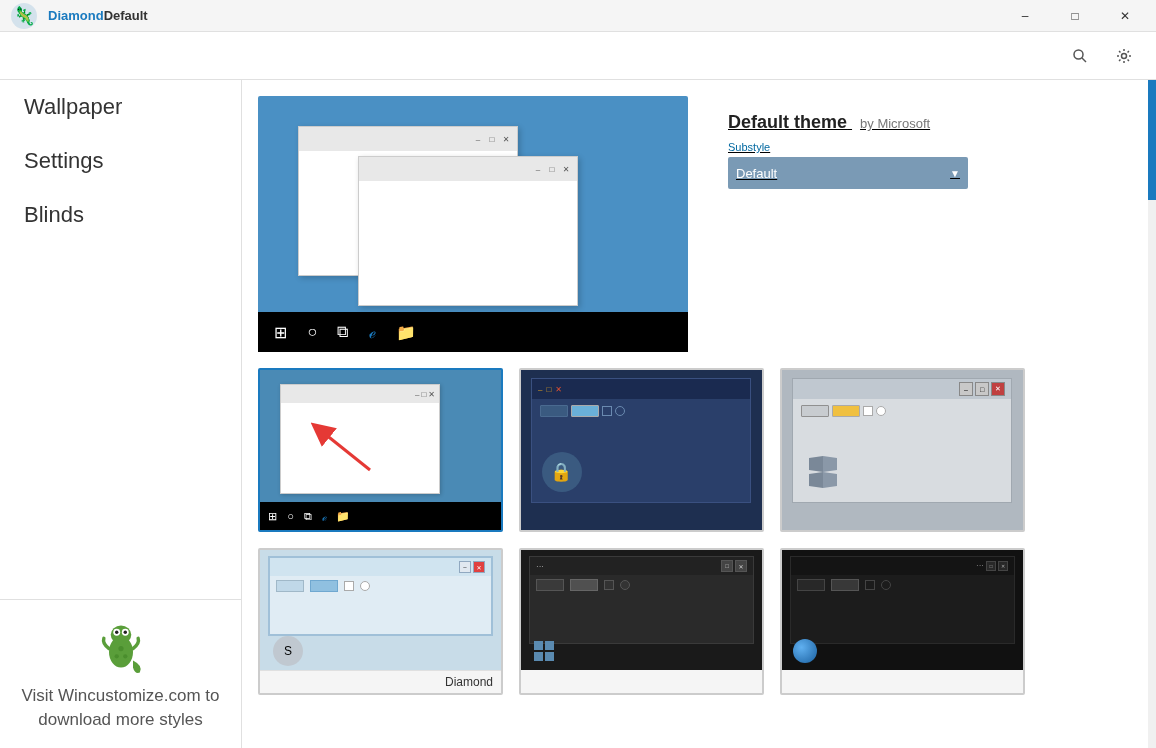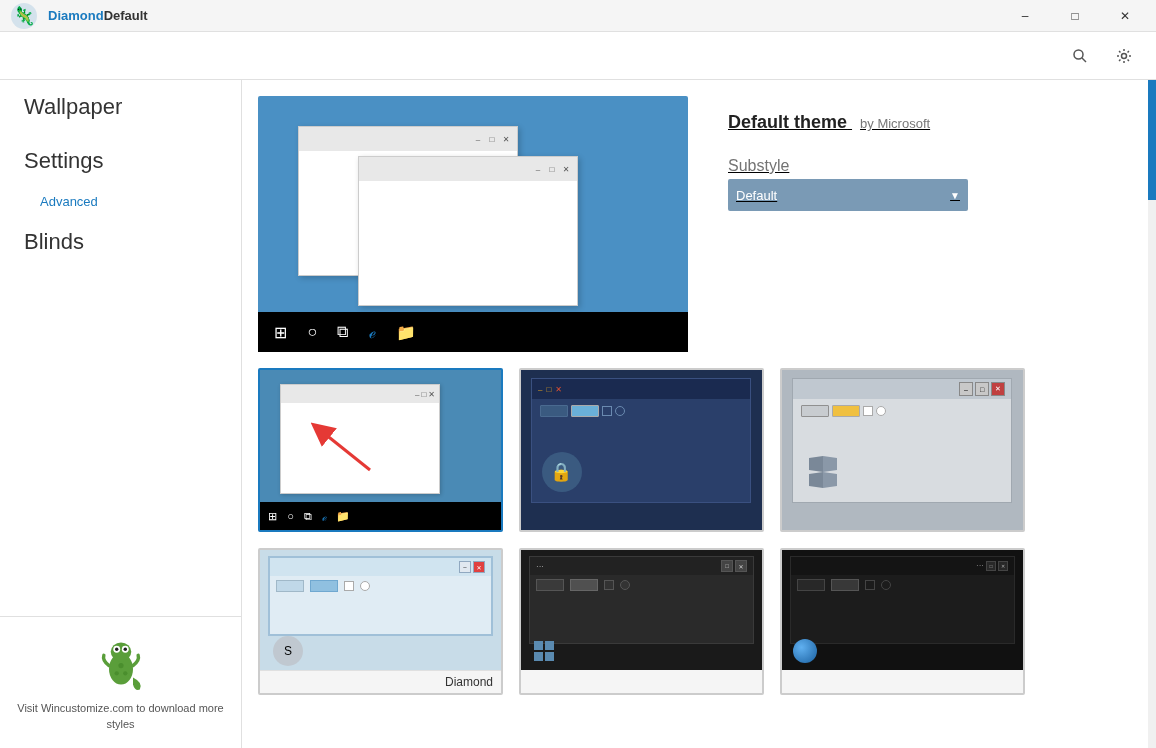--- a/index.html
+++ b/index.html
@@ -115,21 +115,21 @@
       flex-direction: column;
       align-items: center;
       gap: 8px;
       border-top: 1px solid #e0e0e0;
     }
     .sidebar-footer-gecko {
       width: 60px;
       height: 60px;
     }
     .sidebar-footer-text {
-      font-size: 11px;
+      font-size: 17px;
       color: #555;
       text-align: center;
       line-height: 1.4;
     }
 
     
     .content {
       flex: 1;
       overflow-y: auto;
       overflow-x: hidden;
@@ -313,23 +313,23 @@
       color: #222;
       margin-bottom: 4px;
     }
     .theme-by {
       font-size: 13px;
       color: #777;
       font-weight: normal;
       margin-left: 8px;
     }
     .substyle-label {
-      font-size: 16px;
-      color: #737373;
-      margin-top: 24px;
+      font-size: 11px;
+      color: #0369a1;
+      margin-top: 8px;
       margin-bottom: 4px;
     }
     .substyle-select {
       width: 240px;
       height: 32px;
       background: #7a9ab5;
       color: #fff;
       border: none;
       padding: 0 8px;
       font-size: 13px;
@@ -428,23 +428,20 @@
 <div class="main">
 
   <div class="sidebar">
     <div class="sidebar-nav">
       <div class="sidebar-item">
         <span>Wallpaper</span>
       </div>
       <div class="sidebar-item">
         <span>Settings</span>
       </div>
-      <div class="sidebar-sub">
-        <span>Advanced</span>
-      </div>
       <div class="sidebar-item">
         <span>Blinds</span>
       </div>
     </div>
 
     <div class="sidebar-footer">
 
       <svg class="sidebar-footer-gecko" viewBox="0 0 60 70" width="60" height="70">
 
         <ellipse cx="30" cy="42" rx="14" ry="18" fill="#5a9e3a"></ellipse>

